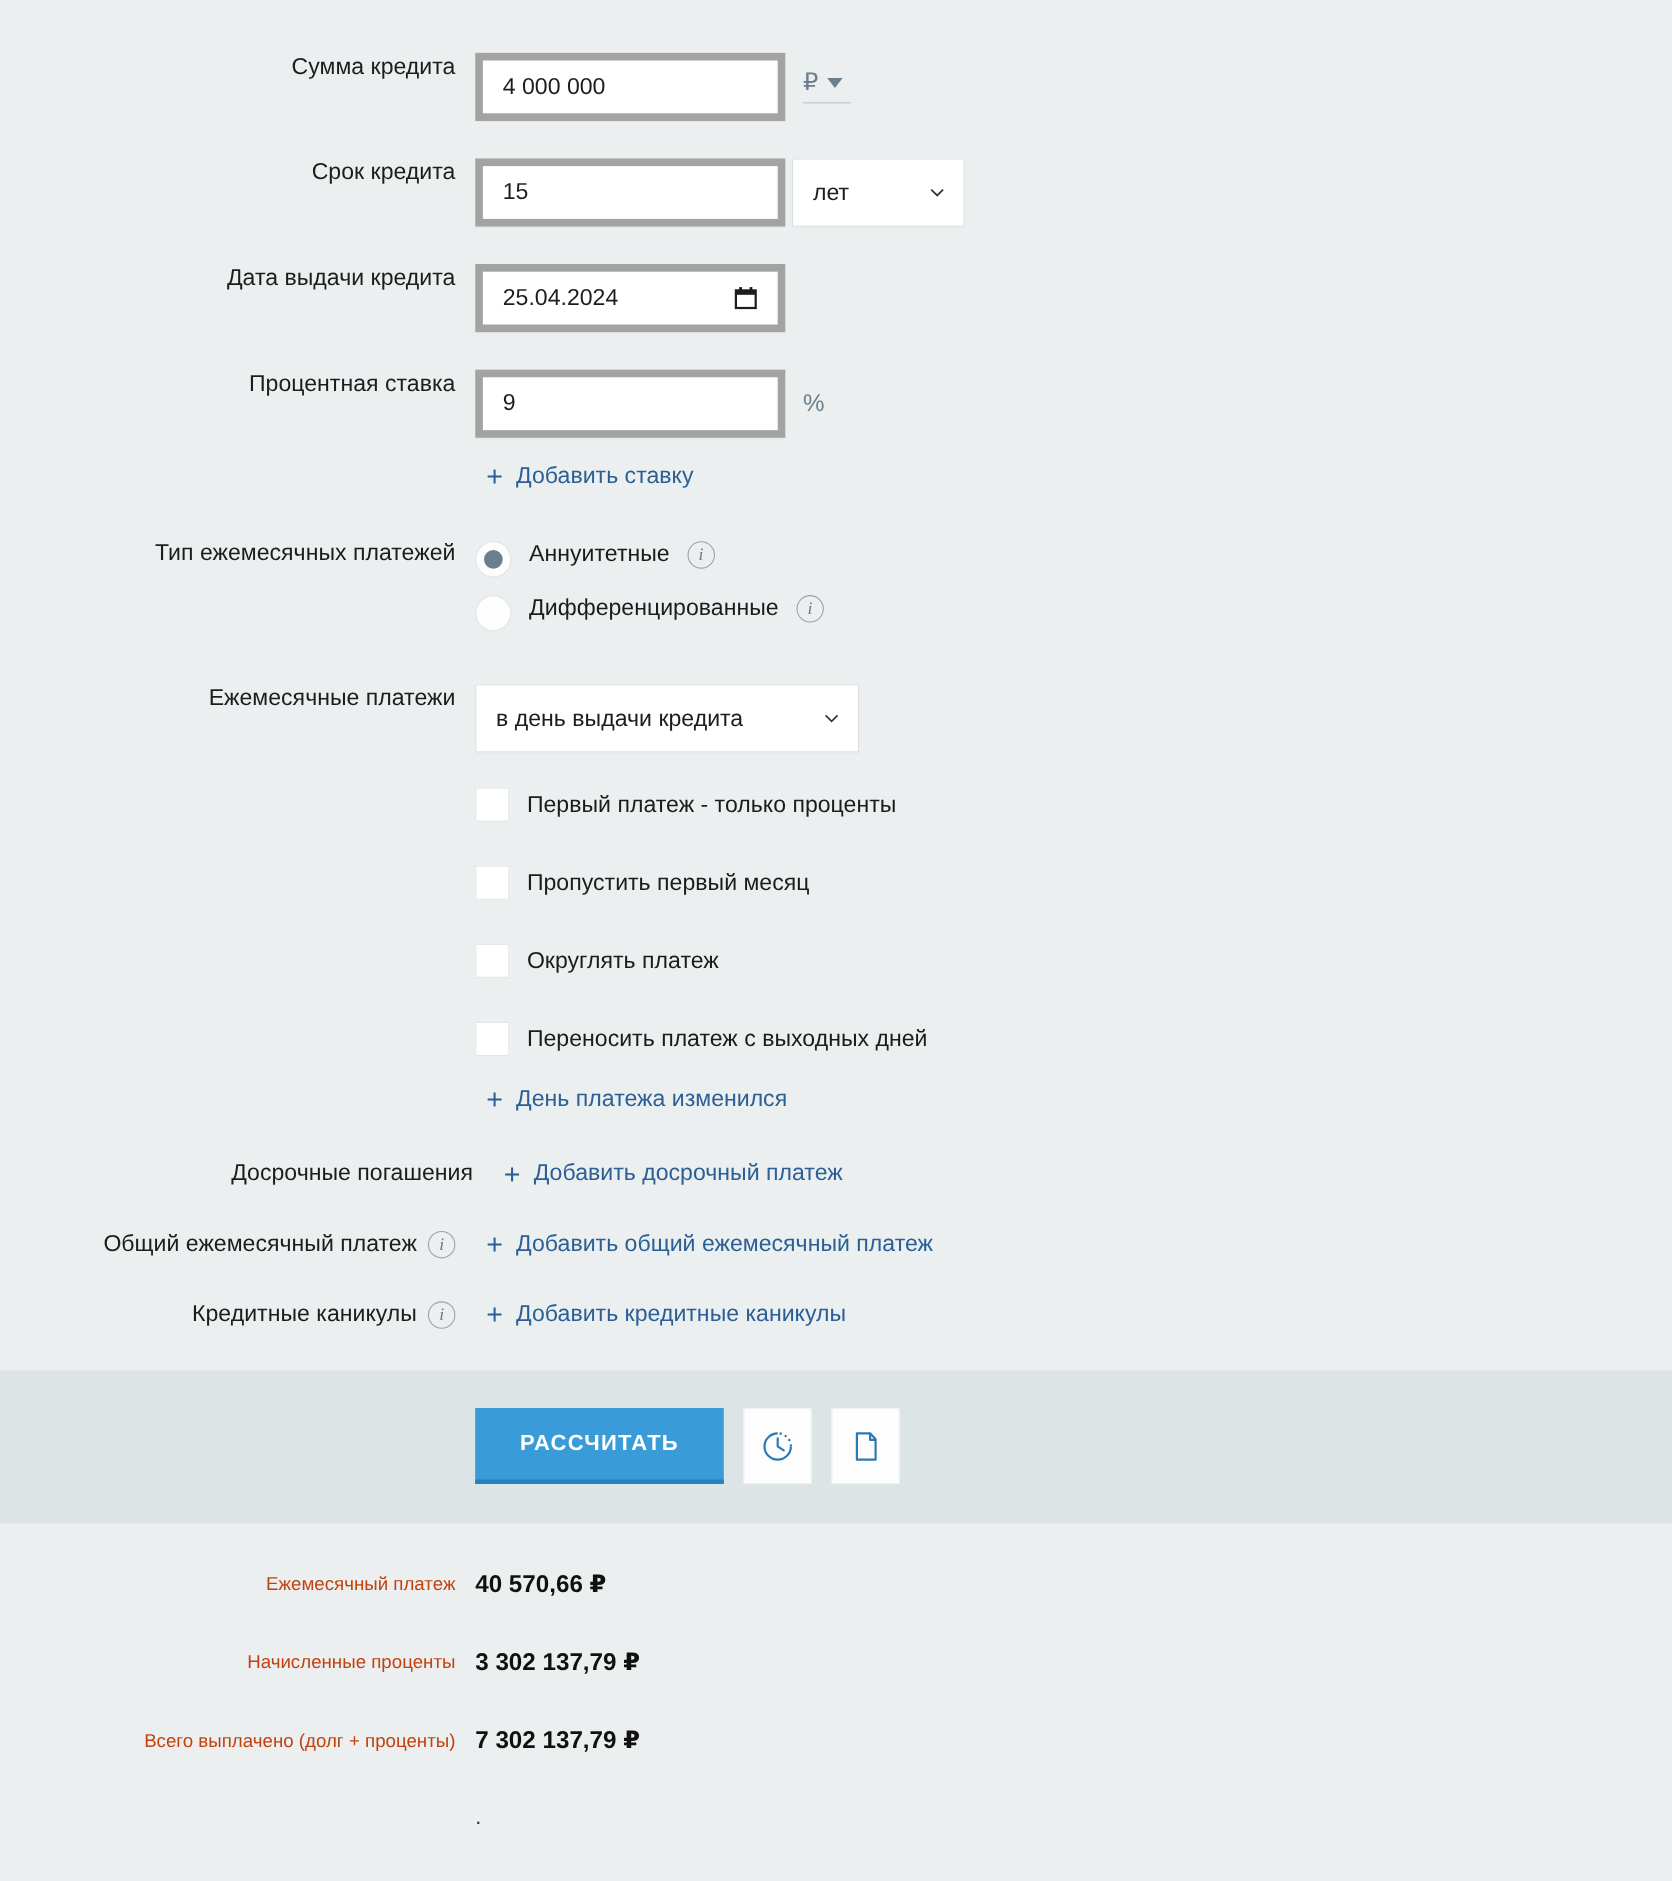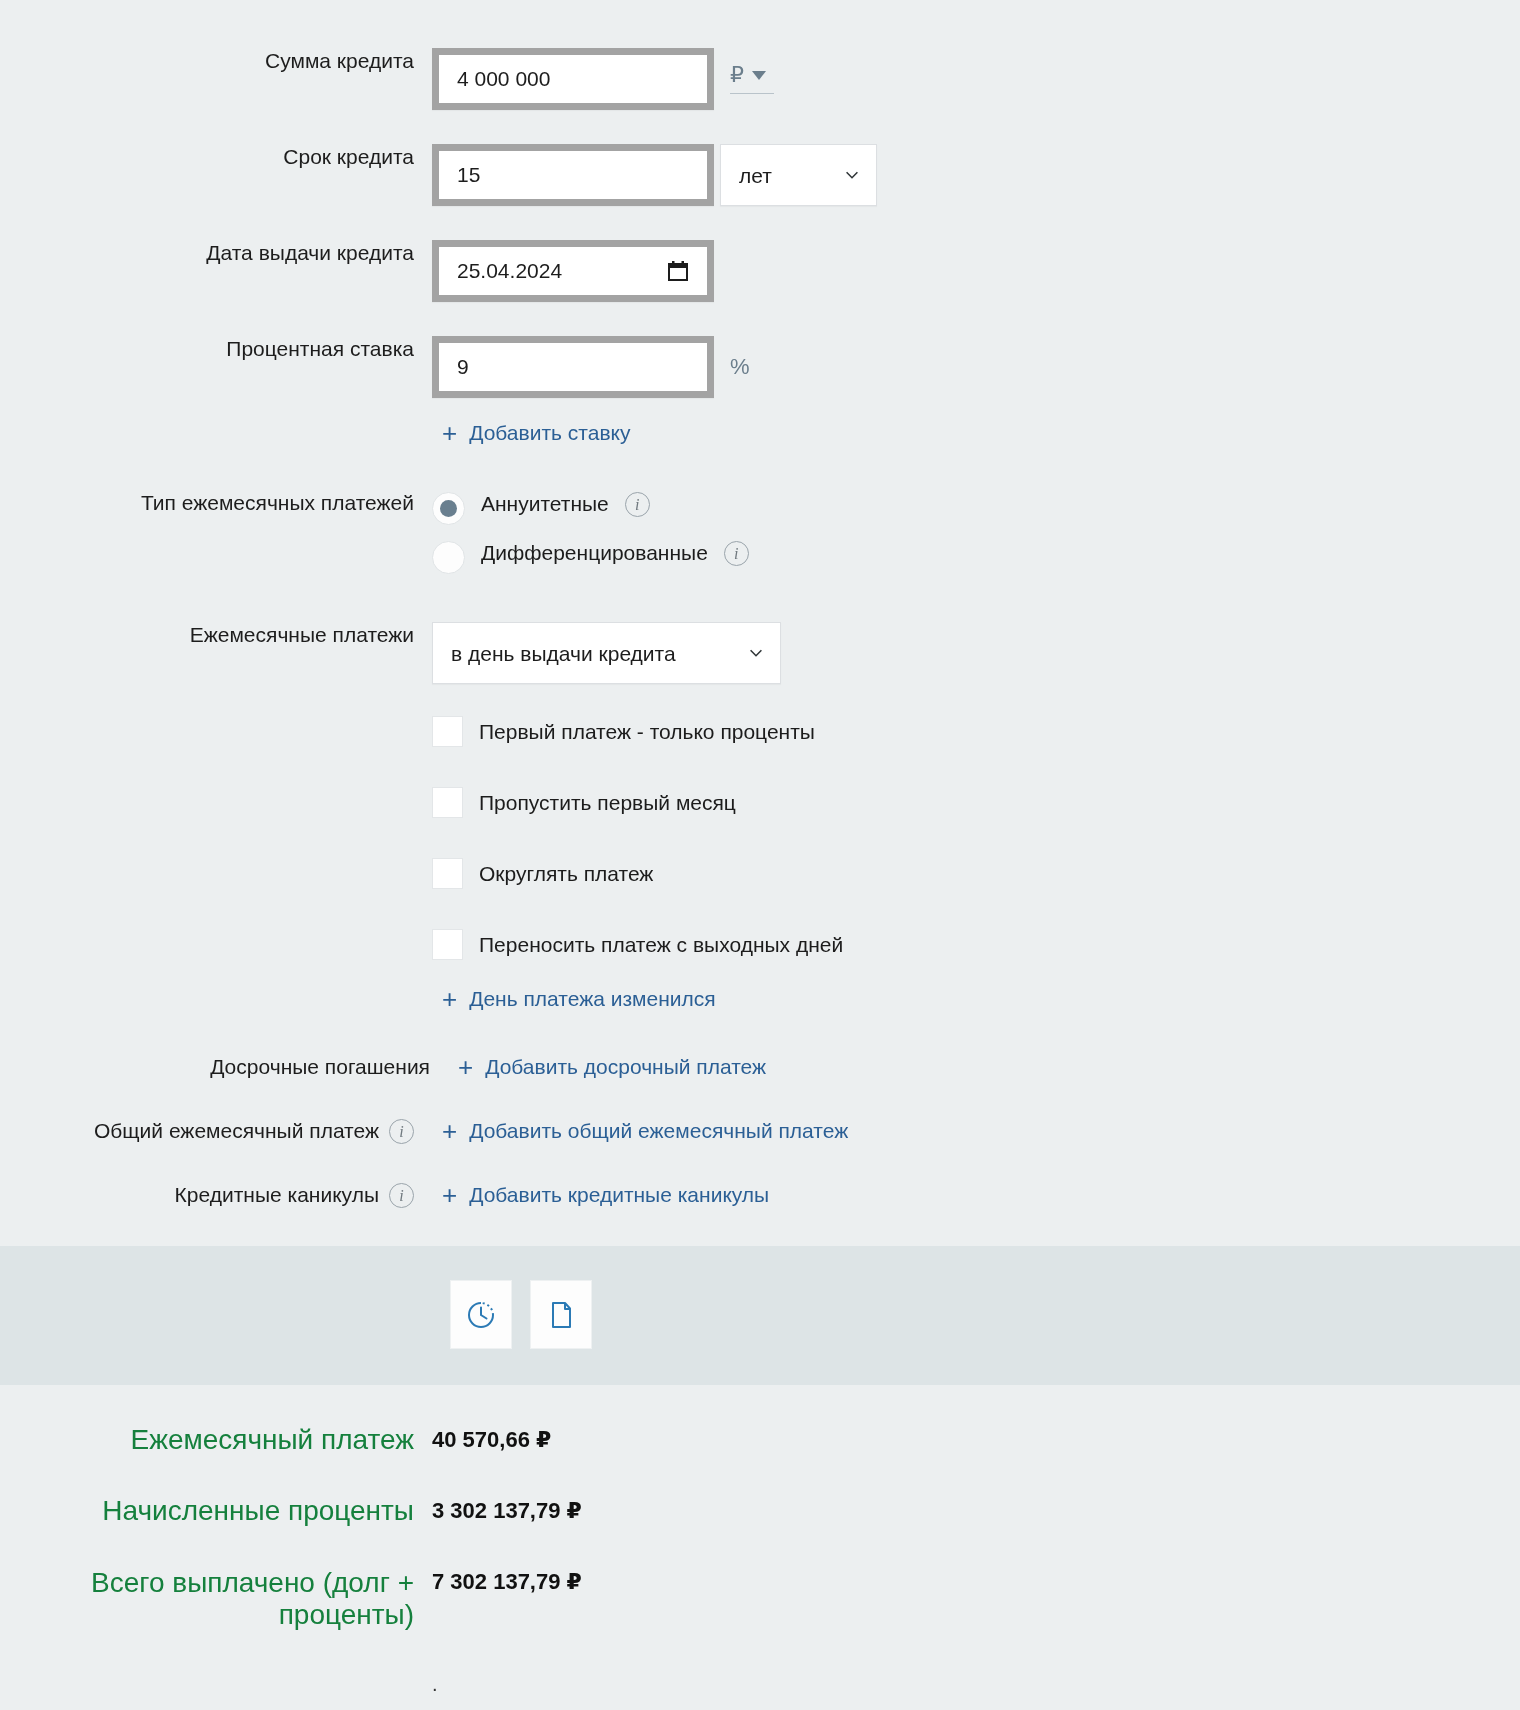--- a/index.html
+++ b/index.html
@@ -275,23 +275,23 @@
     display: flex;
     align-items: flex-start;
     margin-bottom: 42px;
   }
   .result-label {
     width: 432px;
     flex: 0 0 432px;
     text-align: right;
     padding-right: 18px;
     box-sizing: border-box;
-    font-size: 28px;
+    font-size: 17px;
     line-height: 29px;
-    color: #15803d;
+    color: #c2410c;
   }
   .result-value {
     font-size: 22px;
     font-weight: bold;
     color: #111111;
     line-height: 29px;
   }
   .dot-row {
     display: flex;
     padding-left: 432px;
@@ -447,20 +447,21 @@
     <div class="field-col">
       <button class="link-btn" style="margin-left:10px;">
         <span class="plus">+</span>
         <span>Добавить кредитные каникулы</span>
       </button>
     </div>
   </div>
 
   <div class="action-bar">
     <div class="action-inner">
+      <button class="btn-primary">РАССЧИТАТЬ</button>
       <div class="icon-btn">
         <svg width="30" height="30" viewBox="0 0 30 30">
           <path d="M15 3 A12 12 0 1 0 27 15" fill="none" stroke="#2b7ab5" stroke-width="2"></path>
           <path d="M27 15 A12 12 0 0 0 15 3" fill="none" stroke="#2b7ab5" stroke-width="2" stroke-dasharray="2 3"></path>
           <path d="M15 7.5 L15 15 L20.5 18.5" fill="none" stroke="#2b7ab5" stroke-width="2" stroke-linecap="round"></path>
         </svg>
       </div>
       <div class="icon-btn">
         <svg width="30" height="30" viewBox="0 0 30 30">
           <path d="M7 3 H19 L24 8.5 V27 H7 Z" fill="none" stroke="#2b7ab5" stroke-width="2" stroke-linejoin="round"></path>

